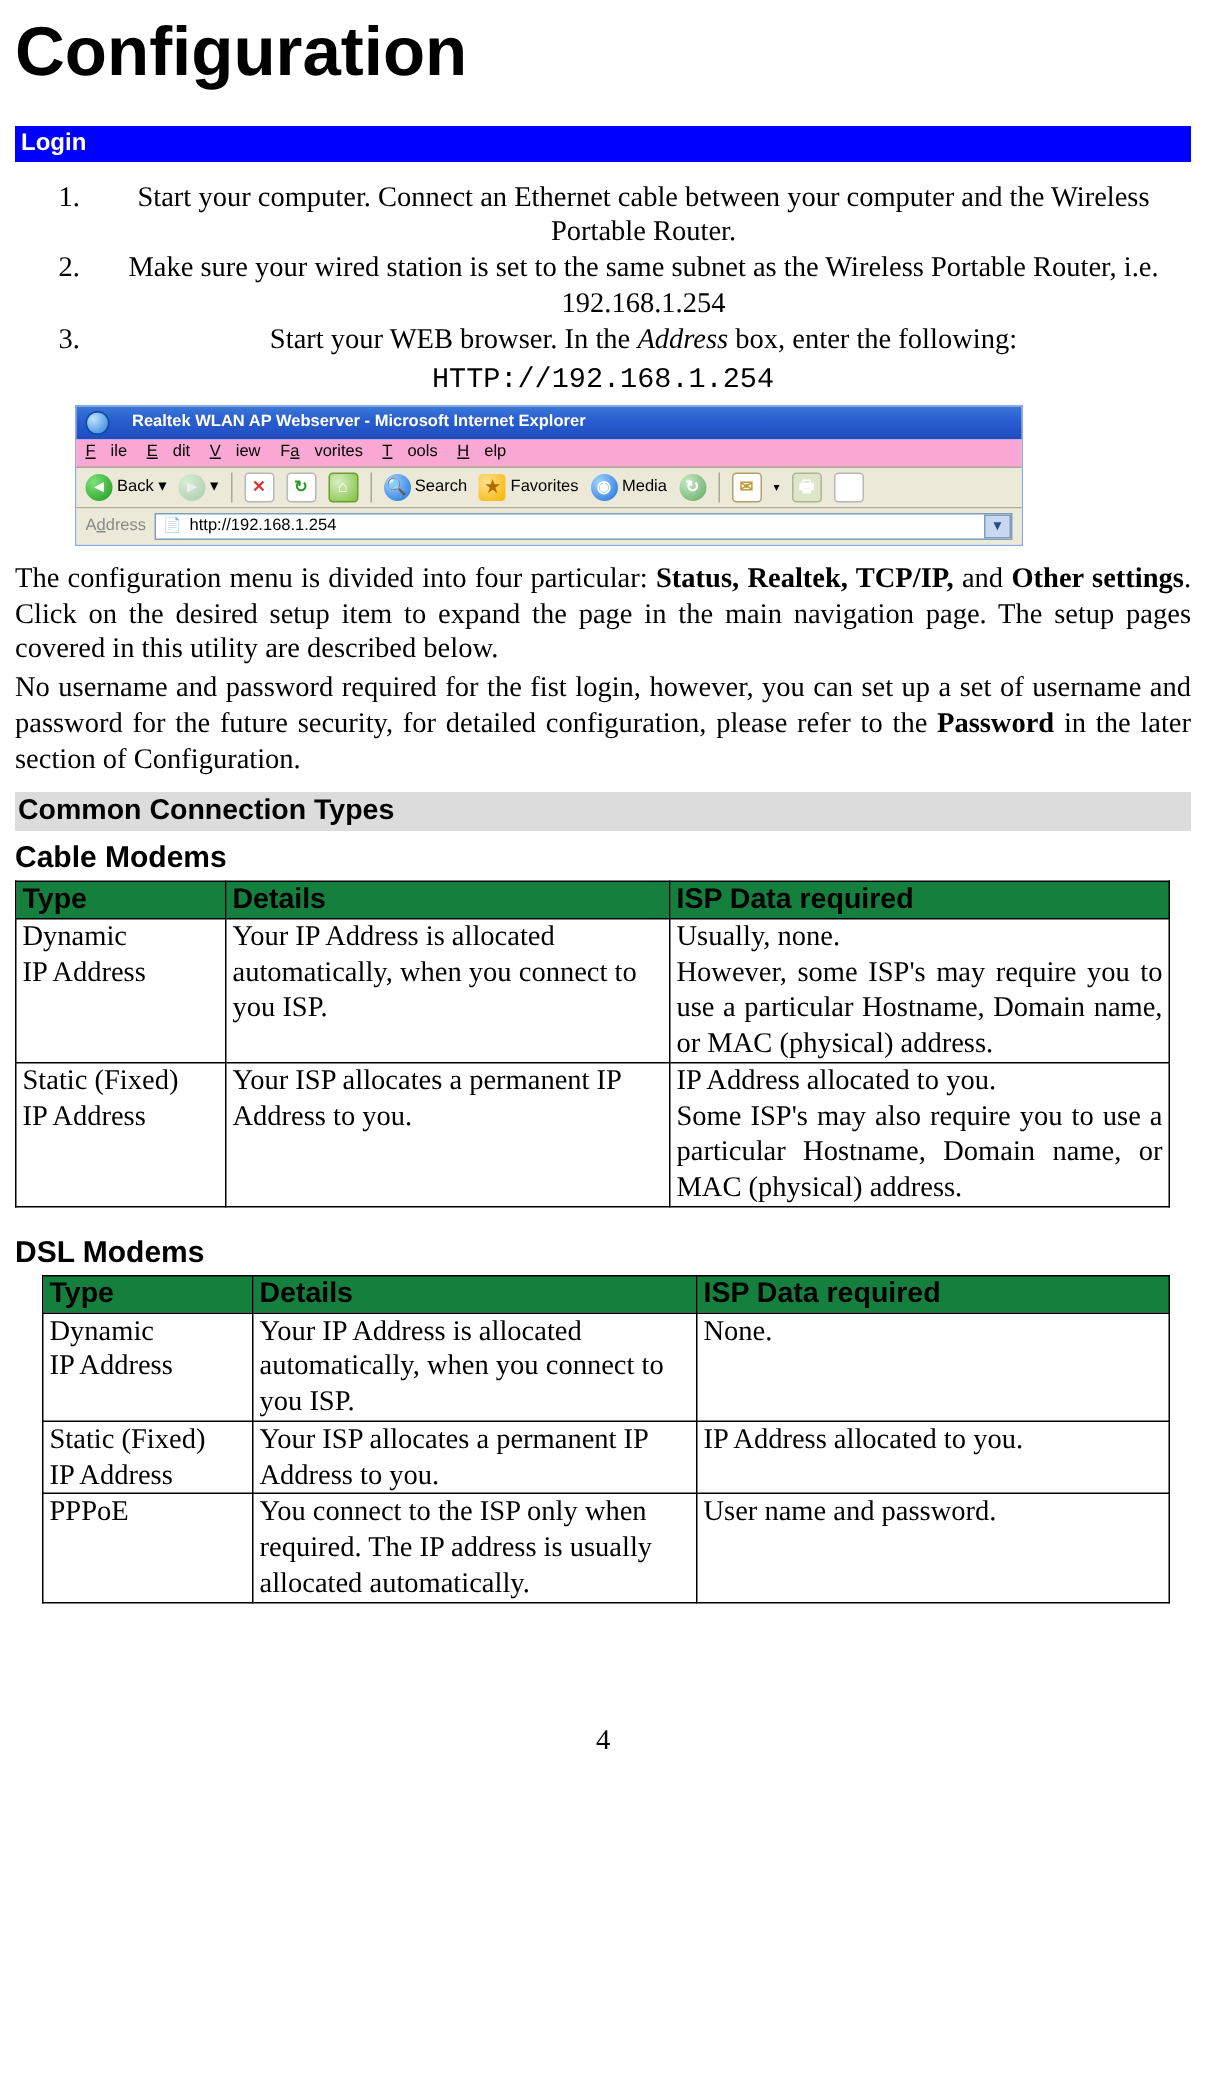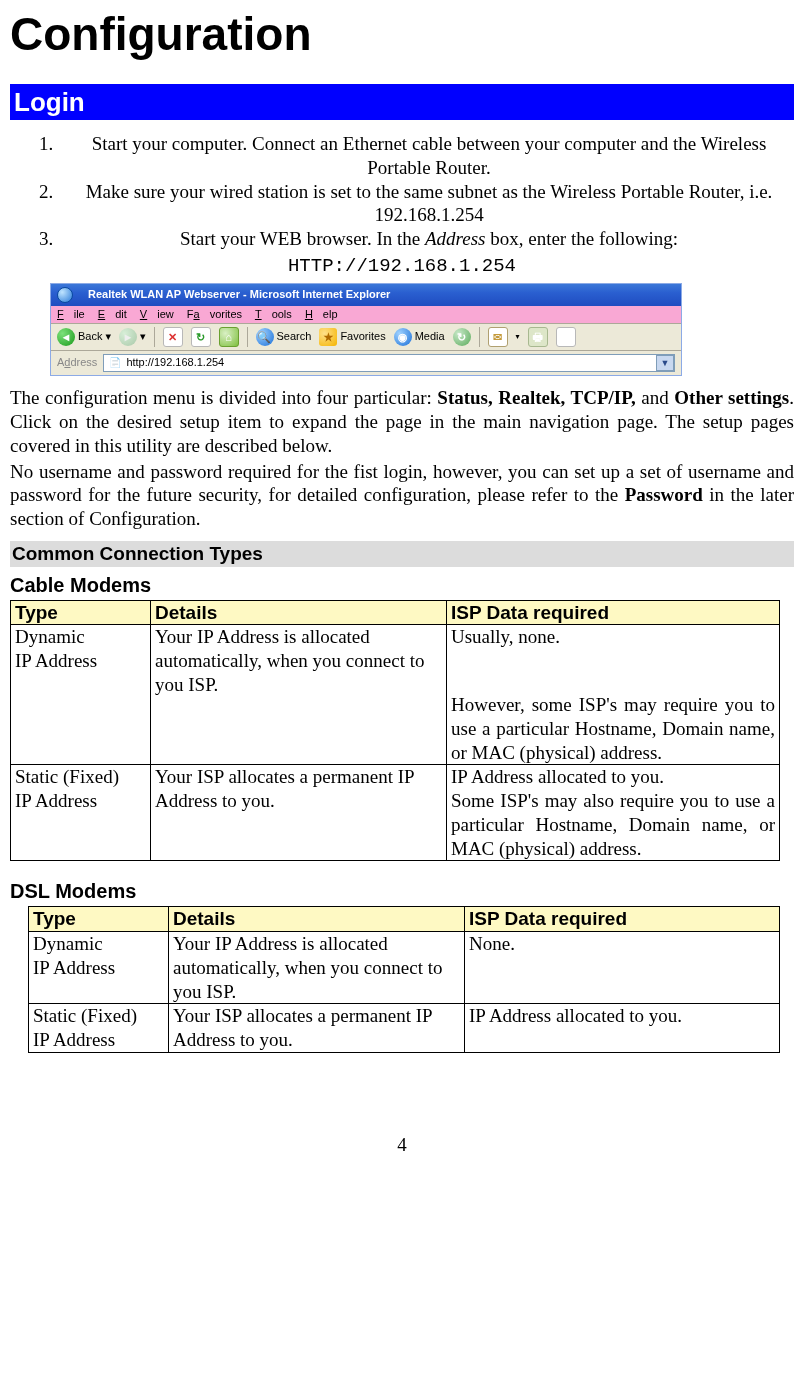--- a/index.html
+++ b/index.html
@@ -14,21 +14,21 @@
   h1.config {
     font-family: Arial, Helvetica, sans-serif;
     font-size: 46px;
     font-weight: bold;
     margin: 0 0 20px 0;
   }
   .login-bar {
     background: #0000ff;
     color: #fff;
     font-family: Arial, Helvetica, sans-serif;
-    font-size: 26px;
+    font-size: 16px;
     font-weight: bold;
     padding: 2px 4px;
     margin: 15px 0 12px 0;
   }
   ol.steps {
     margin: 0 0 4px 0;
     padding-left: 48px;
     text-align: center;
   }
   ol.steps li {
@@ -158,21 +158,21 @@
     font-size: 19px;
     margin-bottom: 18px;
   }
   table.ct th, table.ct td {
     border: 1px solid #000;
     padding: 0 4px;
     vertical-align: top;
     text-align: left;
   }
   table.ct th {
-    background: #fef9c3;
+    background: #15803d;
     font-family: Arial, Helvetica, sans-serif;
     font-weight: bold;
   }
   table.ct col.c1 { width: 140px; }
   table.ct col.c2 { width: 296px; }
   .justify { text-align: justify; }
   .page-num {
     text-align: center;
     font-size: 19px;
     margin-top: 80px;
@@ -266,21 +266,21 @@
     </colgroup>
   <tbody>
       <tr>
     <th>Type</th>
     <th>Details</th>
     <th>ISP Data required</th>
   </tr>
   <tr>
     <td>Dynamic<br>IP Address</td>
     <td>Your IP Address is allocated automatically, when you connect to you ISP.</td>
-    <td>Usually, none.<br><span class="justify" style="display:block;margin-top:44px;">However, some ISP's may require you to use a particular Hostname, Domain name, or MAC (physical) address.</span></td>
+    <td>Usually, none.<br><span class="justify" style="display:block;">However, some ISP's may require you to use a particular Hostname, Domain name, or MAC (physical) address.</span></td>
   </tr>
   <tr>
     <td>Static (Fixed)<br>IP Address</td>
     <td>Your ISP allocates a permanent IP Address to you.</td>
     <td>IP Address allocated to you.<br><span class="justify" style="display:block;">Some ISP's may also require you to use a particular Hostname, Domain name, or MAC (physical) address.</span></td>
   </tr>
 </tbody>
   </table>
 
 <div class="subhead">DSL Modems</div>
@@ -299,16 +299,21 @@
   <tr>
     <td>Dynamic<br>IP Address</td>
     <td>Your IP Address is allocated automatically, when you connect to you ISP.</td>
     <td>None.</td>
   </tr>
   <tr>
     <td>Static (Fixed)<br>IP Address</td>
     <td>Your ISP allocates a permanent IP Address to you.</td>
     <td>IP Address allocated to you.</td>
   </tr>
+  <tr>
+    <td>PPPoE</td>
+    <td>You connect to the ISP only when required. The IP address is usually allocated automatically.</td>
+    <td>User name and password.</td>
+  </tr>
 </tbody>
   </table>
 
 <div class="page-num">4</div>
 
 </body></html>

